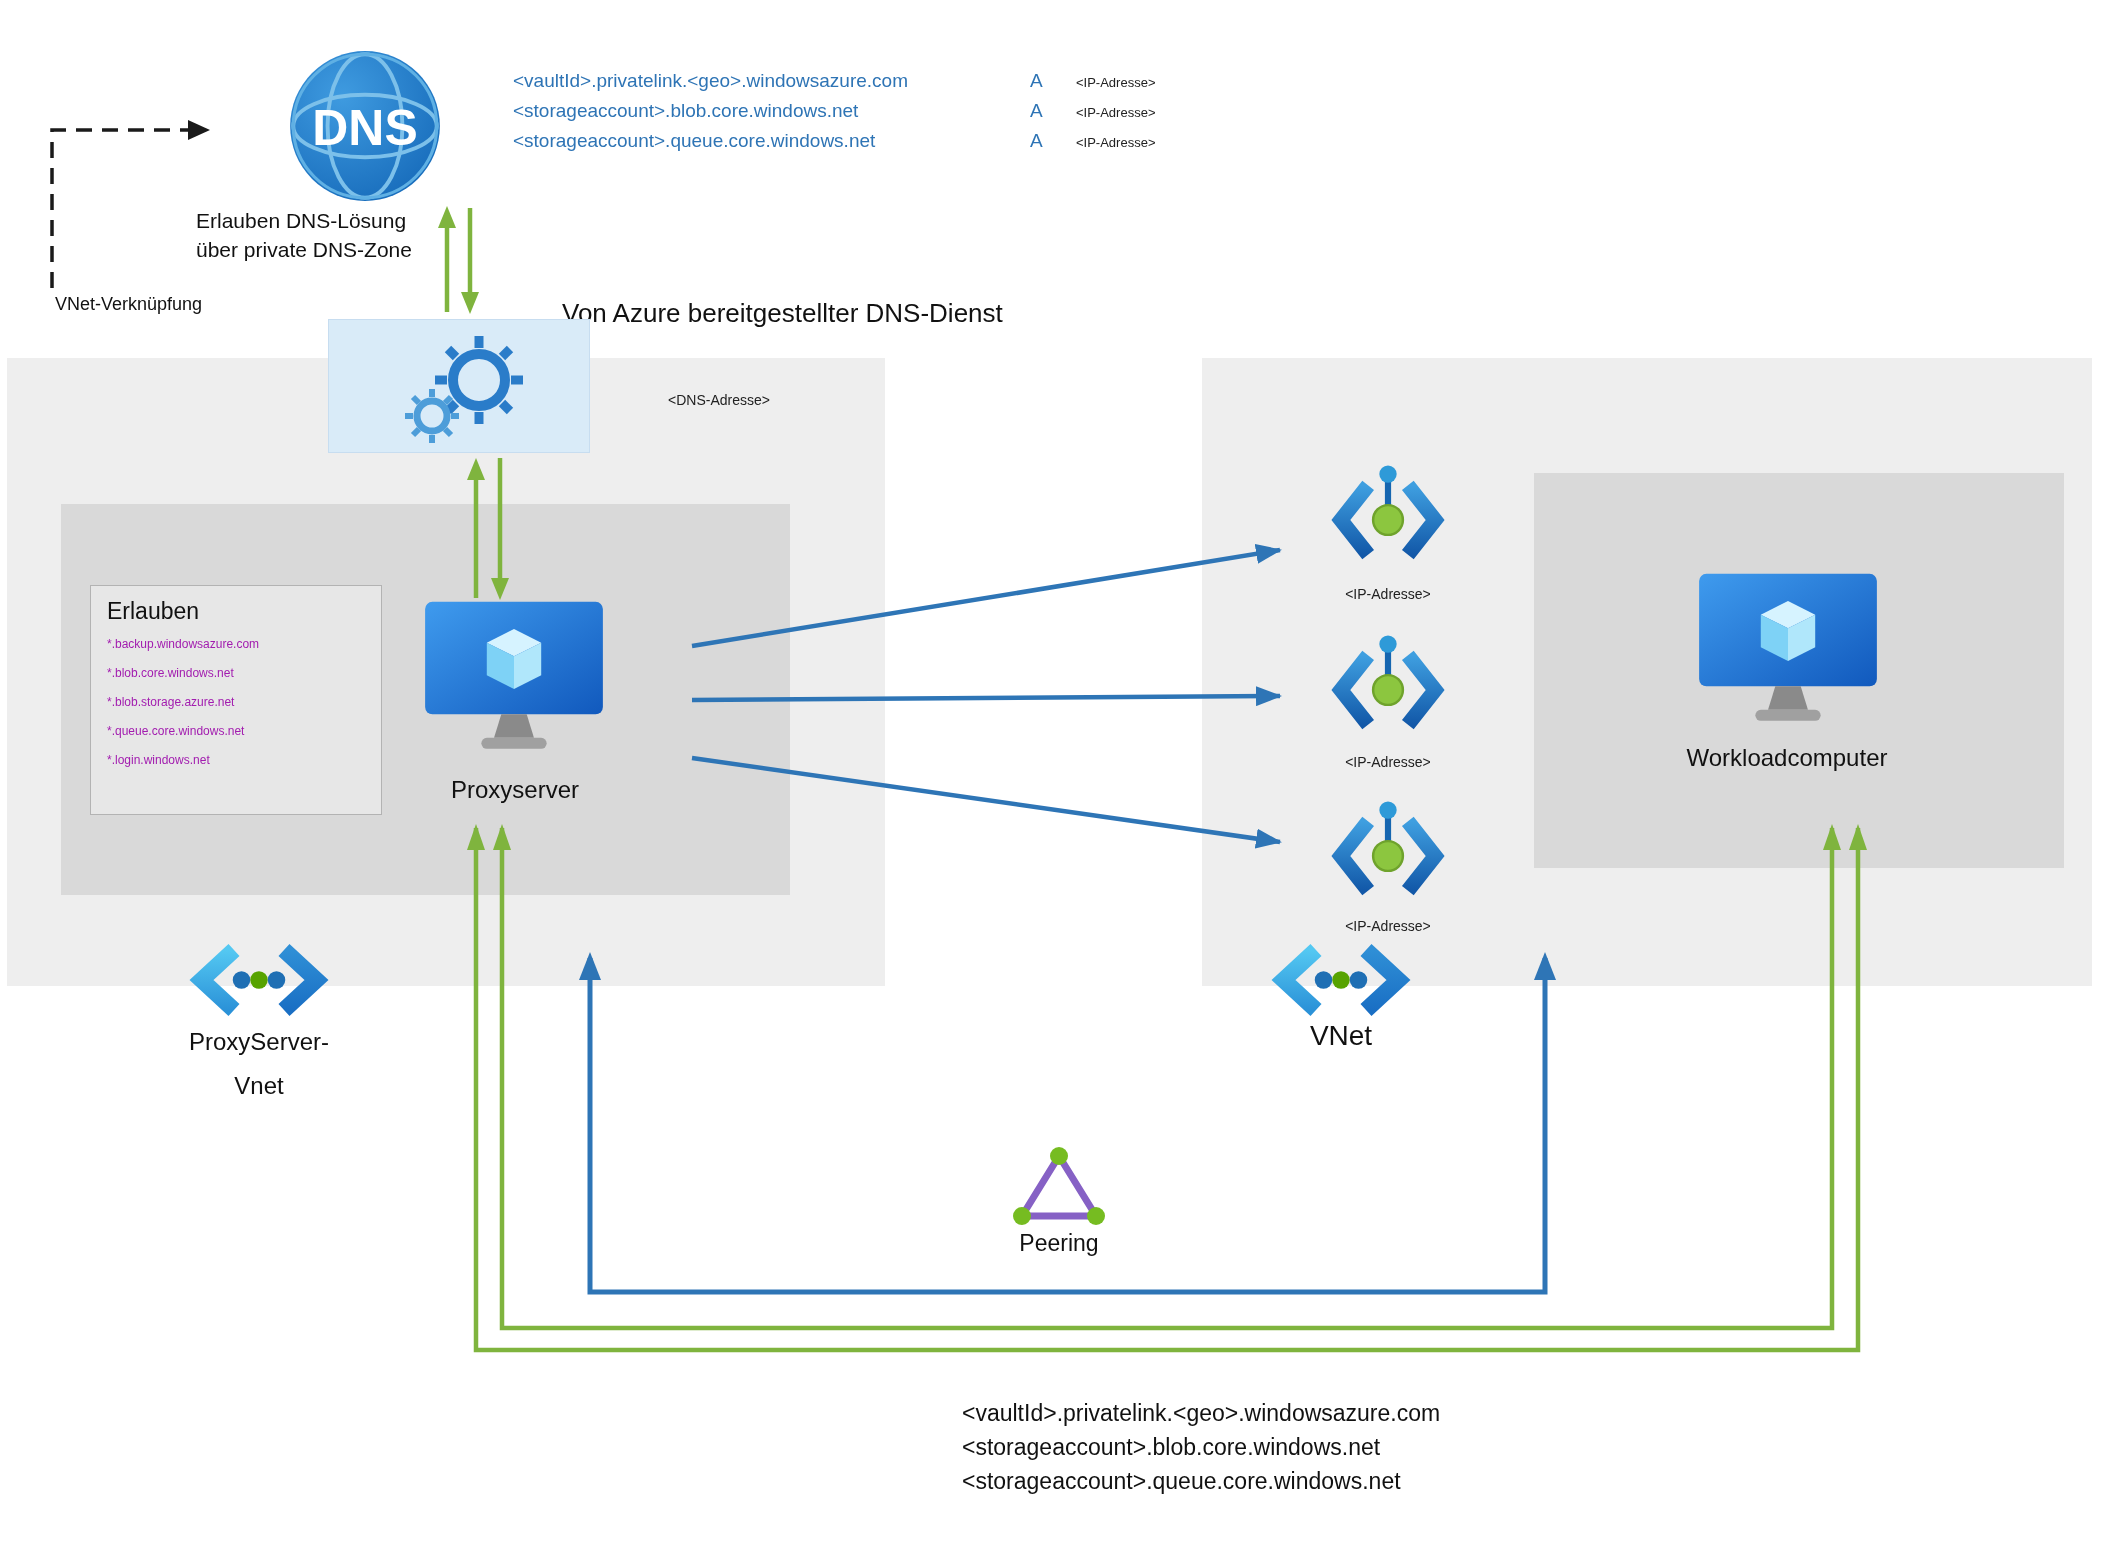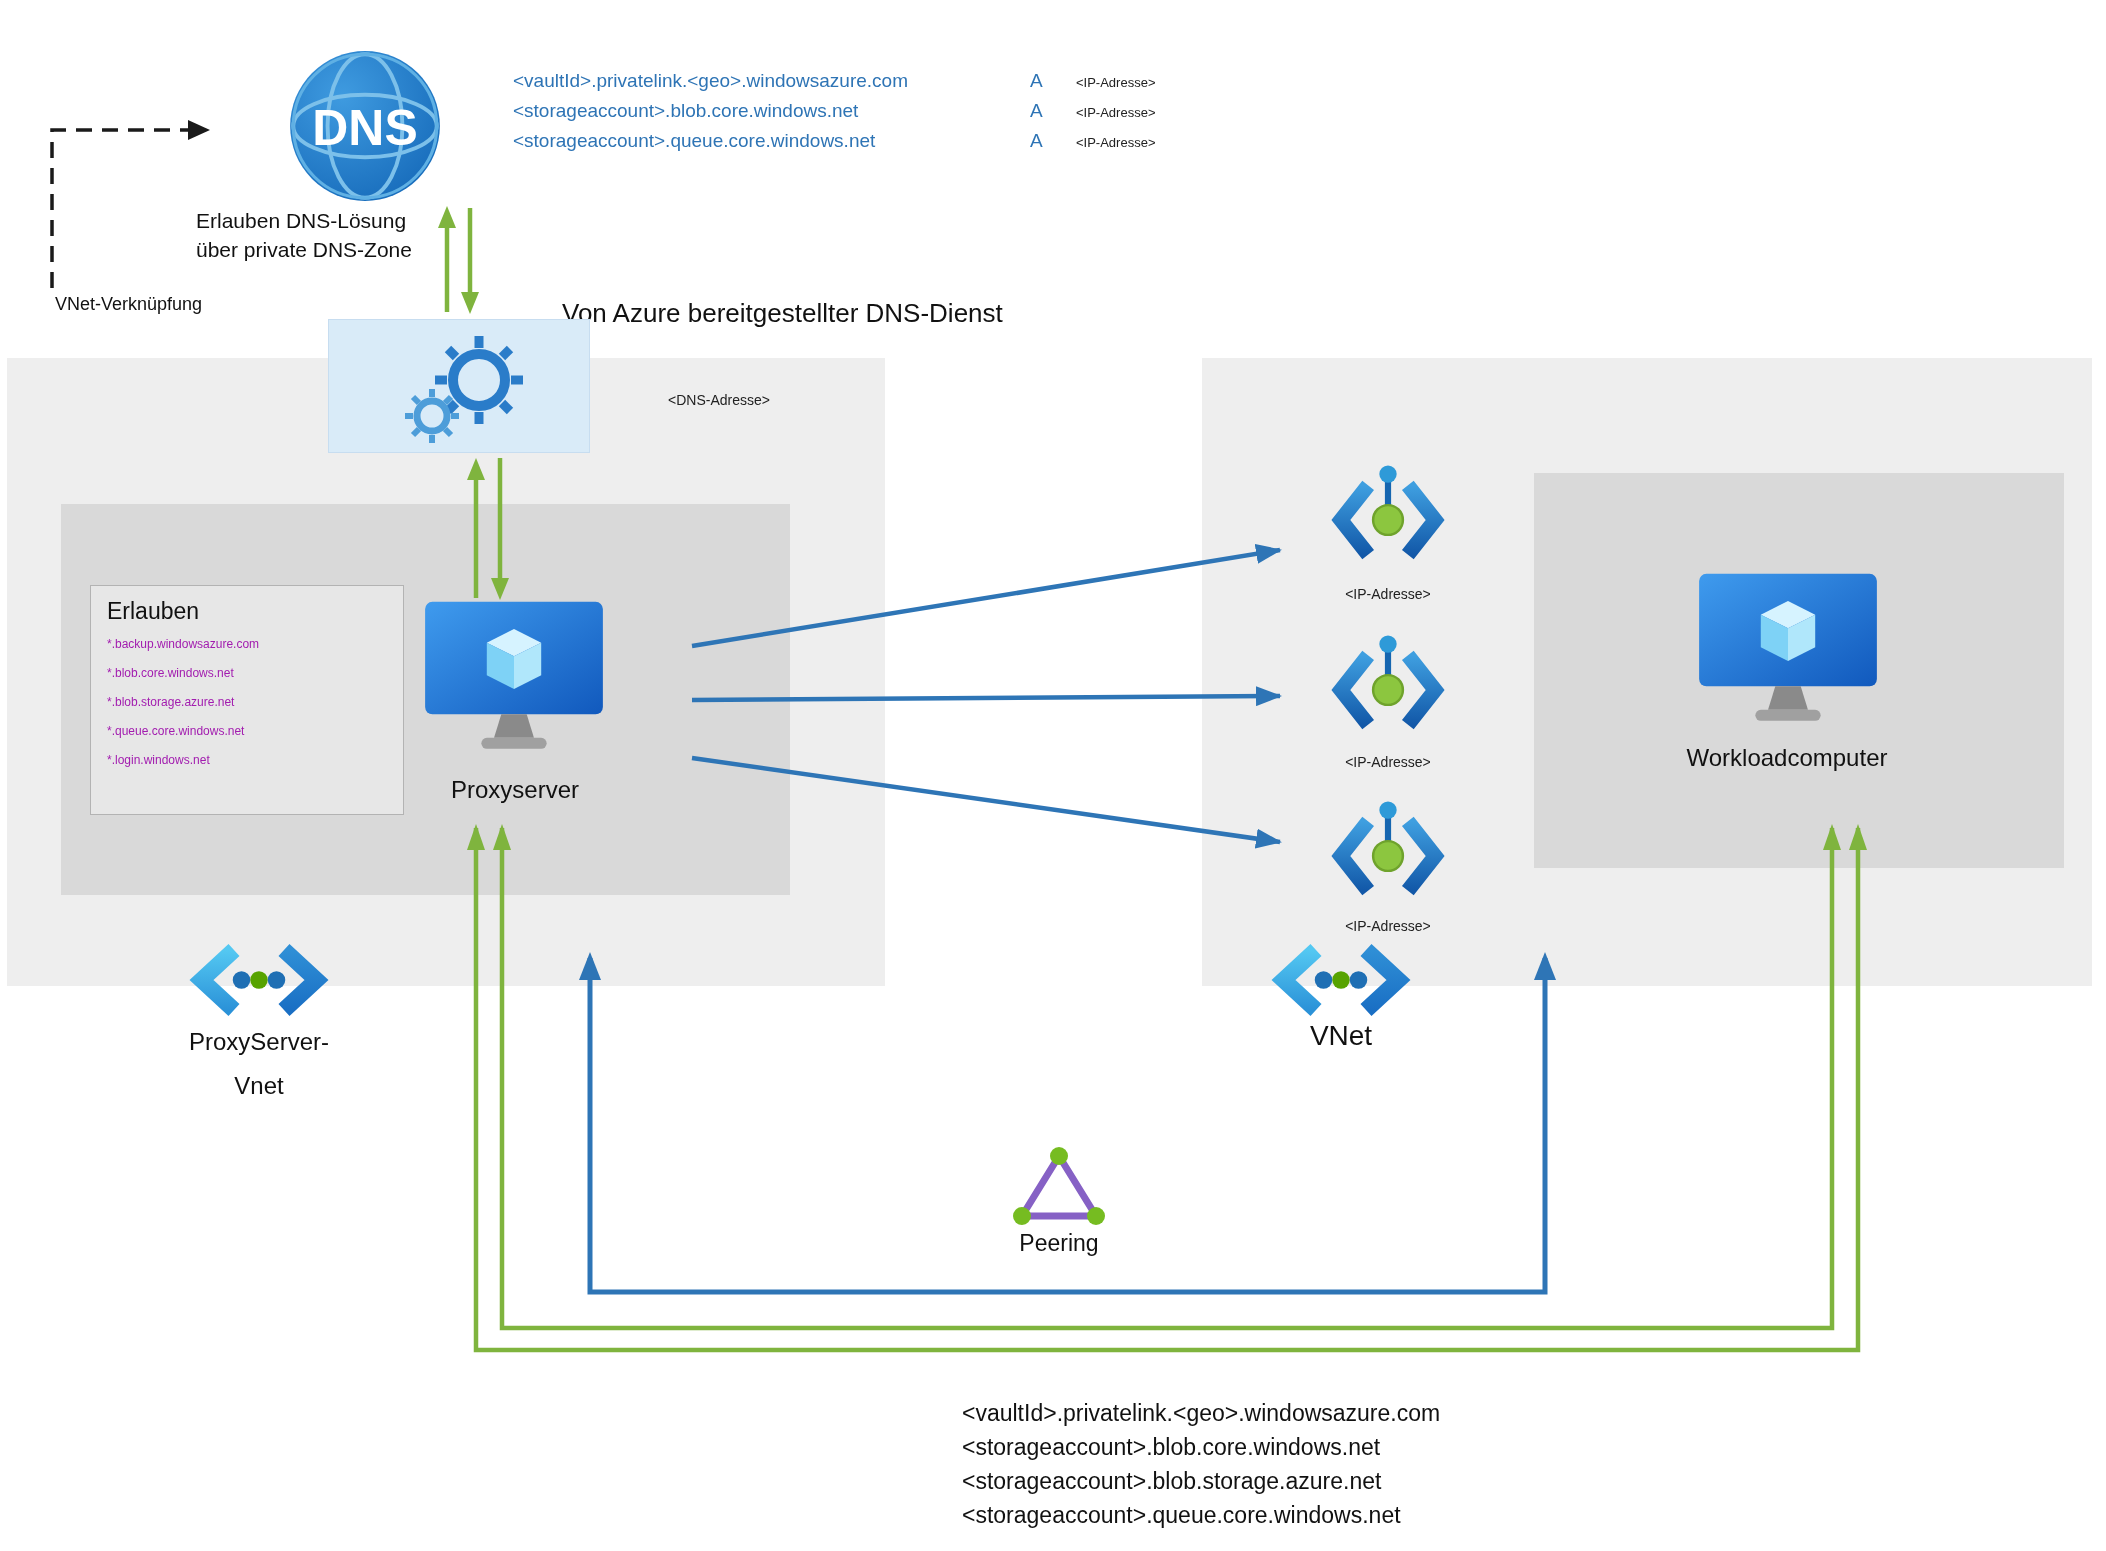--- a/index.html
+++ b/index.html
@@ -11,21 +11,21 @@
   .icon,.lbl{position:absolute;z-index:4;}
   .lbl{color:#111;}
   .center{text-align:center;}
   
   .dns-records{position:absolute;left:513px;top:70px;z-index:4;}
   .dns-row{display:flex;align-items:baseline;height:30px;}
   .dns-host{width:517px;font-size:19px;color:#2e74b5;white-space:nowrap;}
   .dns-type{width:46px;font-size:19px;color:#2e74b5;}
   .dns-ip{font-size:13px;color:#222;}
   
-  .allow-box{position:absolute;left:90px;top:585px;width:314px;height:230px;background:#e7e7e7;
+  .allow-box{position:absolute;left:90px;top:585px;width:292px;height:230px;background:#e7e7e7;
              border:1px solid #b3b3b3;box-sizing:border-box;padding:12px 16px;z-index:4;}
   .allow-title{font-size:23px;color:#111;margin-bottom:5px;}
   .allow-item{font-size:12px;color:#a21caf;line-height:29px;white-space:nowrap;}
   .gears-box{position:absolute;left:328px;top:319px;width:262px;height:134px;background:#d9ebf8;
              border:1px solid #c7ddf0;box-sizing:border-box;z-index:4;}
   .resolved-list{position:absolute;left:962px;top:1396px;z-index:4;}
   .resolved-item{font-size:23px;line-height:34px;color:#111;white-space:nowrap;}
   .small-addr{font-size:14px;color:#222;}
 </style>
 </head>
@@ -268,17 +268,16 @@
       <circle cx="55" cy="14" r="9" fill="#76bc21"></circle>
       <circle cx="18" cy="74" r="9" fill="#76bc21"></circle>
       <circle cx="92" cy="74" r="9" fill="#76bc21"></circle>
     </svg>
   </div>
   <div class="lbl center" style="left:1009px;top:1230px;width:100px;font-size:23px;">Peering</div>
 
   <div class="resolved-list">
     <div class="resolved-item">&lt;vaultId&gt;.privatelink.&lt;geo&gt;.windowsazure.com</div>
     <div class="resolved-item">&lt;storageaccount&gt;.blob.core.windows.net</div>
-    <div class="resolved-item">&lt;storageaccount&gt;.blob.storage.azure.net</div>
     <div class="resolved-item">&lt;storageaccount&gt;.queue.core.windows.net</div>
   </div>
 
 </div>
 
 </body></html>

